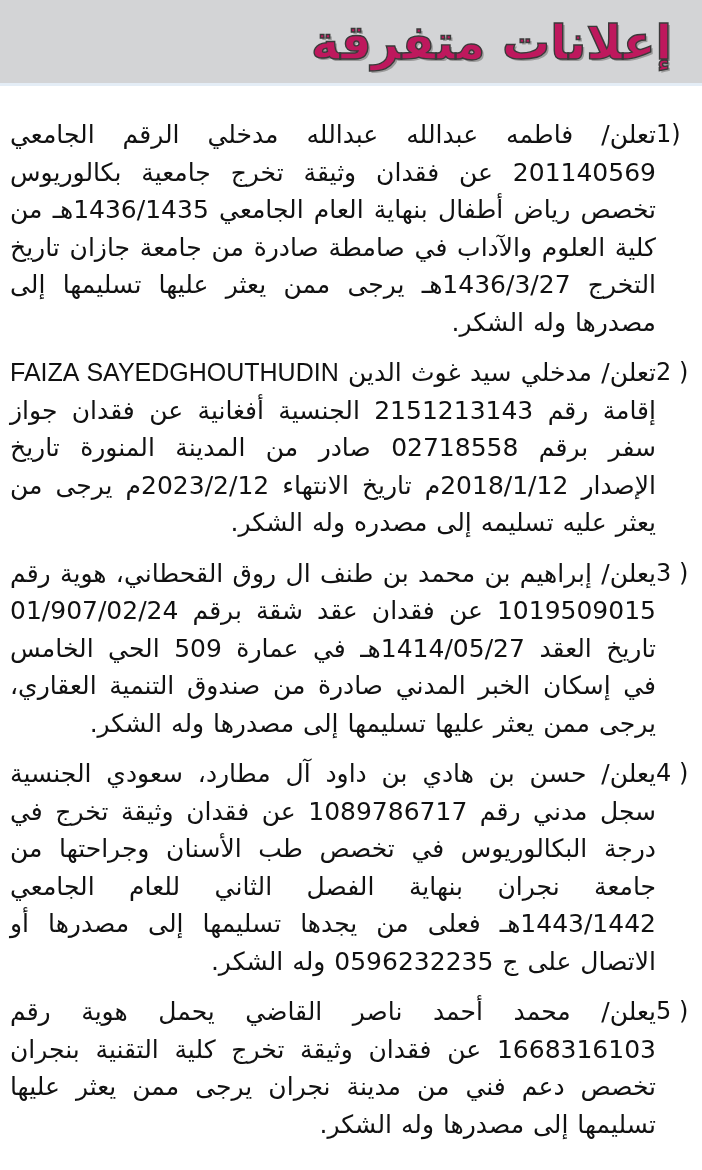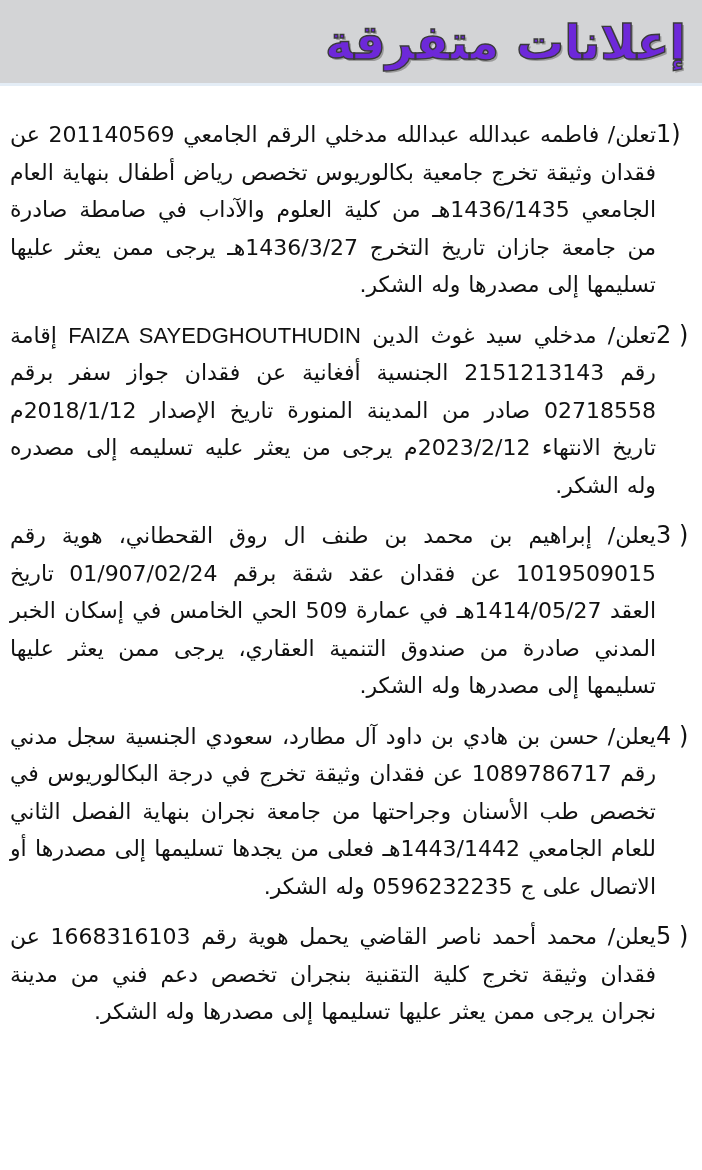--- a/index.html
+++ b/index.html
@@ -14,27 +14,27 @@
     .header {
       position: relative;
       width: 702px;
       height: 86px;
       background: #d3d4d6;
       border-bottom: 3px solid #e4edf6;
       box-sizing: border-box;
     }
     .header-title {
       position: absolute;
-      right: 16px;
+      right: 30px;
       top: 4px;
       font-family: "DejaVu Sans", sans-serif;
       font-weight: bold;
       font-size: 48px;
       line-height: 76px;
-      color: #6d28d9;
+      color: #be185d;
       letter-spacing: 1px;
       -webkit-text-stroke: 1.4px #3a3a3a;
       text-shadow: 2px 2px 0 #9a9a9a;
       direction: rtl;
     }
     .content {
       direction: rtl;
       padding: 30px 10px 0 10px;
     }
     .ad {
@@ -48,21 +48,21 @@
       width: 36px;
       font-size: 24px;
       line-height: 37.5px;
       font-weight: 500;
       direction: ltr;
       text-align: left;
       white-space: nowrap;
     }
     .ad-text {
       flex: 1 1 auto;
-      font-size: 22px;
+      font-size: 25px;
       line-height: 37.5px;
       text-align: justify;
       text-align-last: right;
       word-spacing: 1px;
     }
     .latin {
       font-family: "Liberation Sans", sans-serif;
       font-weight: normal;
       direction: ltr;
       unicode-bidi: embed;

